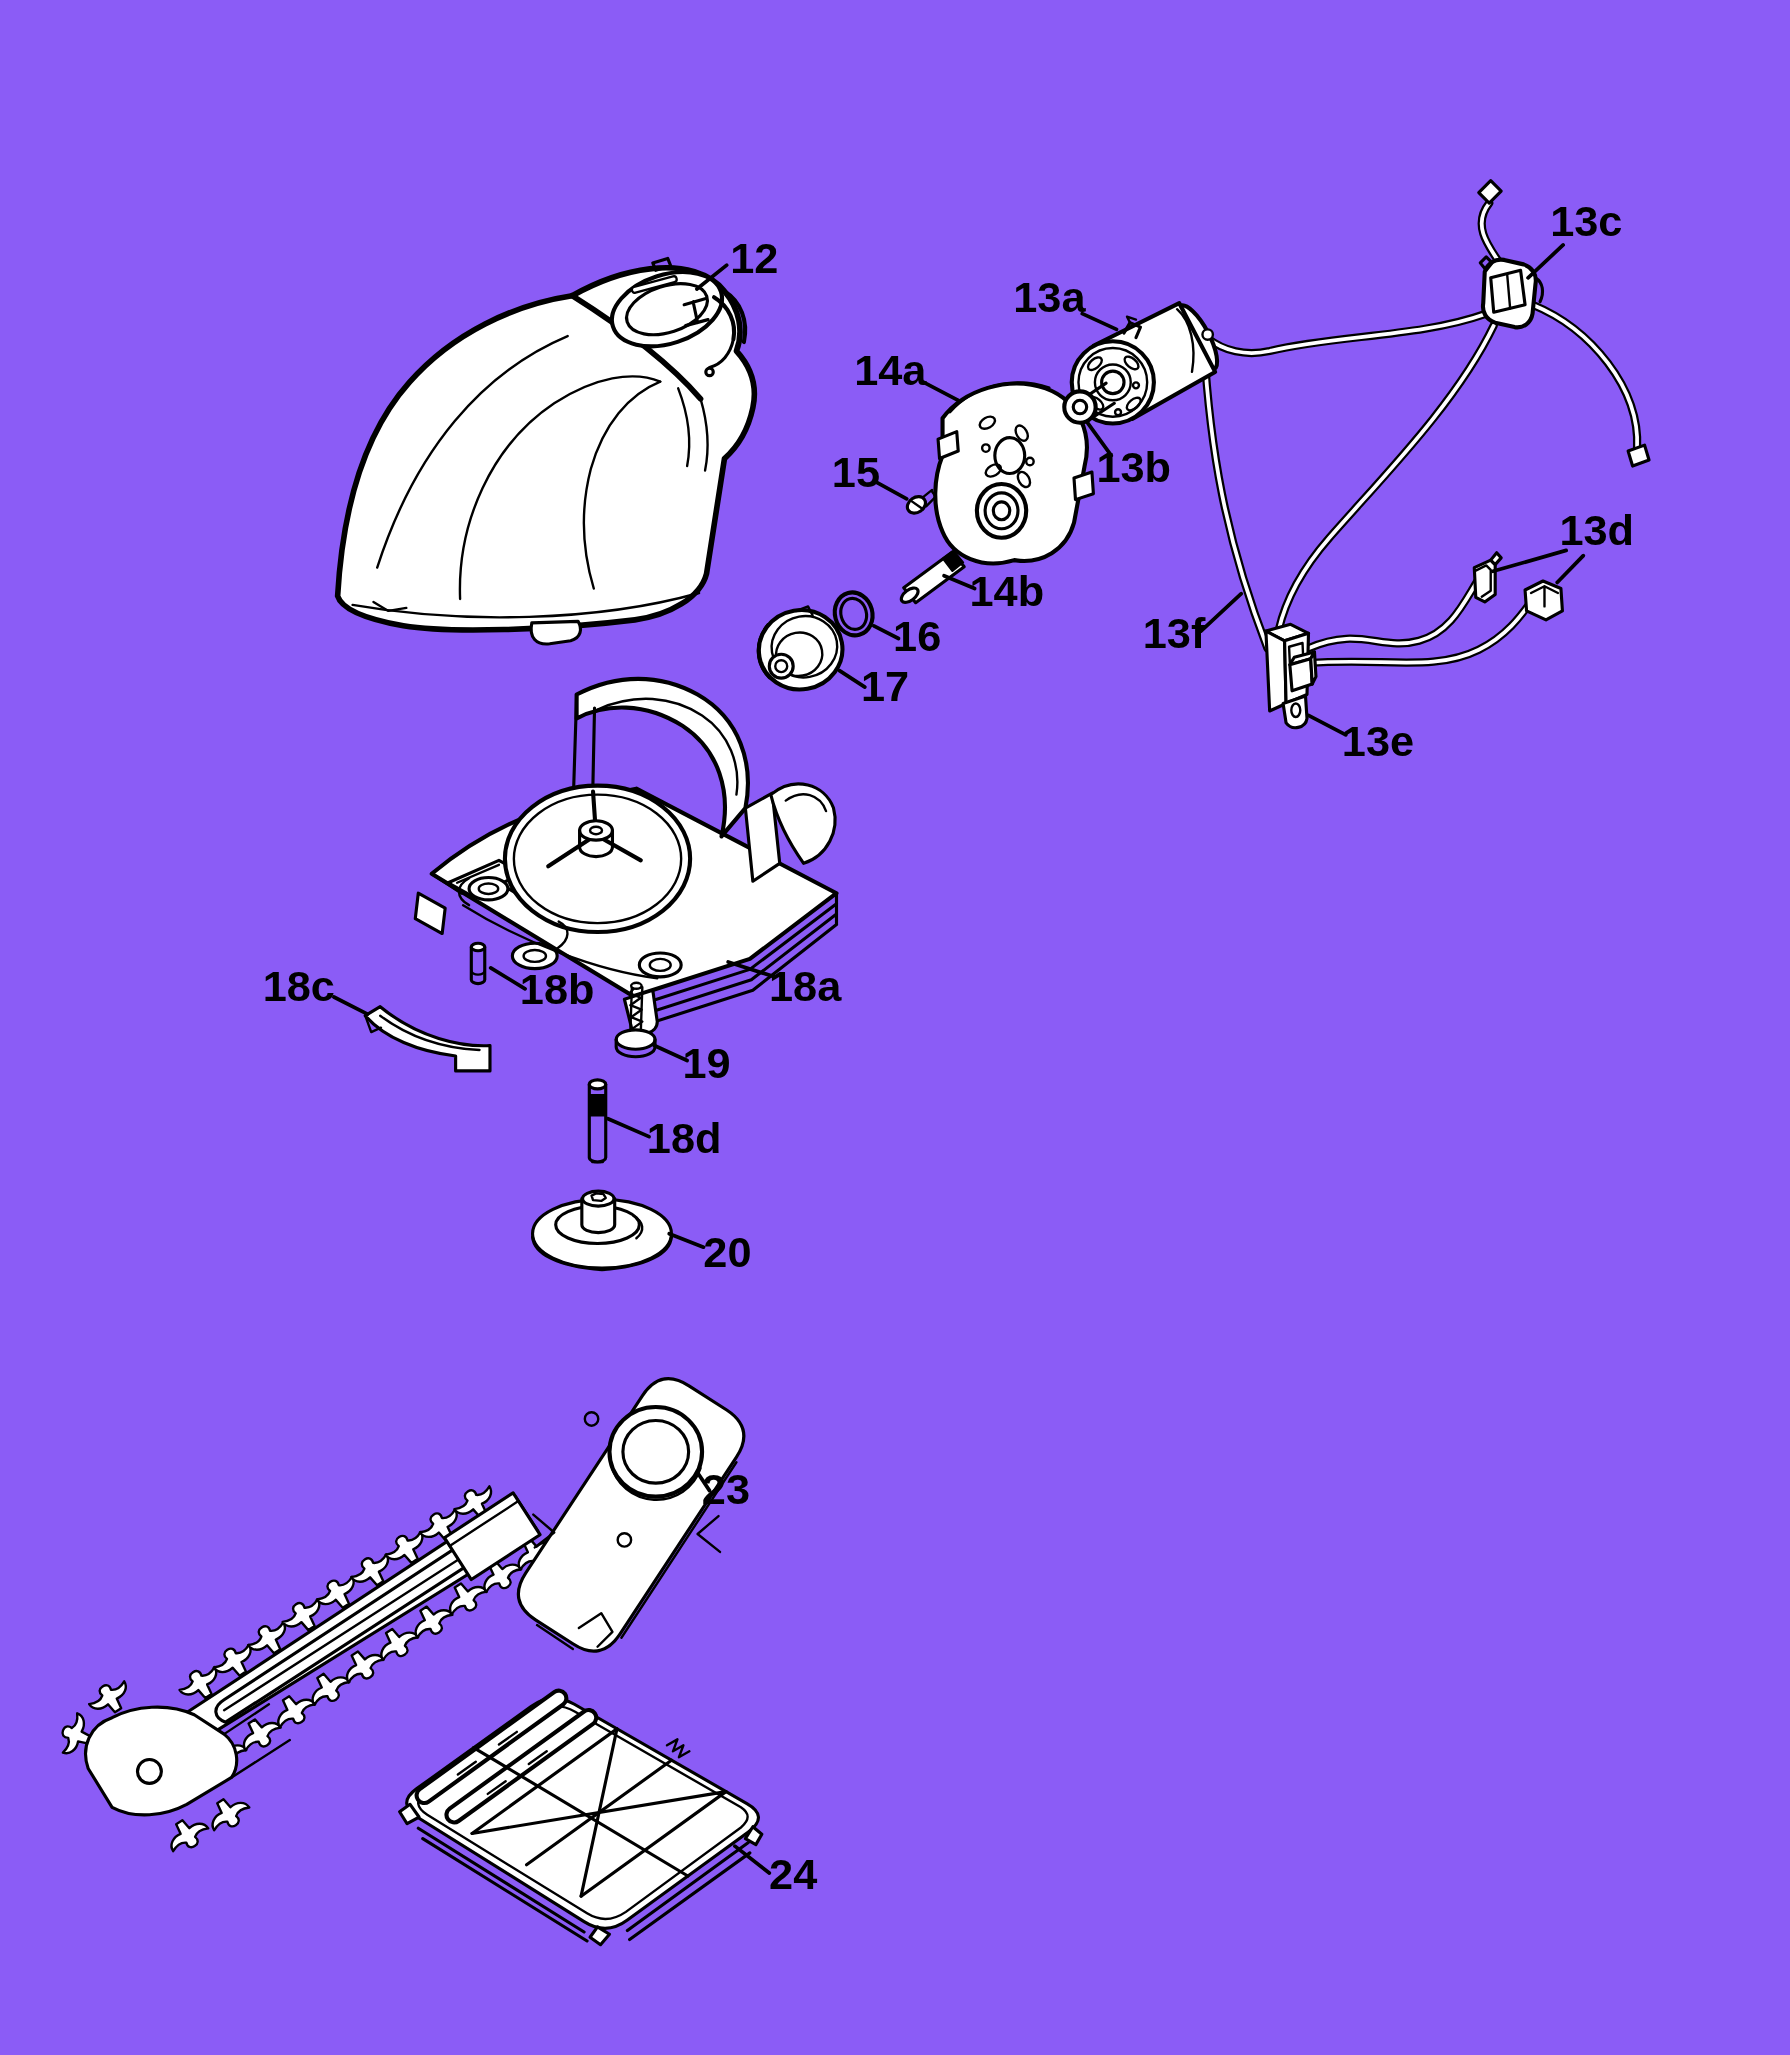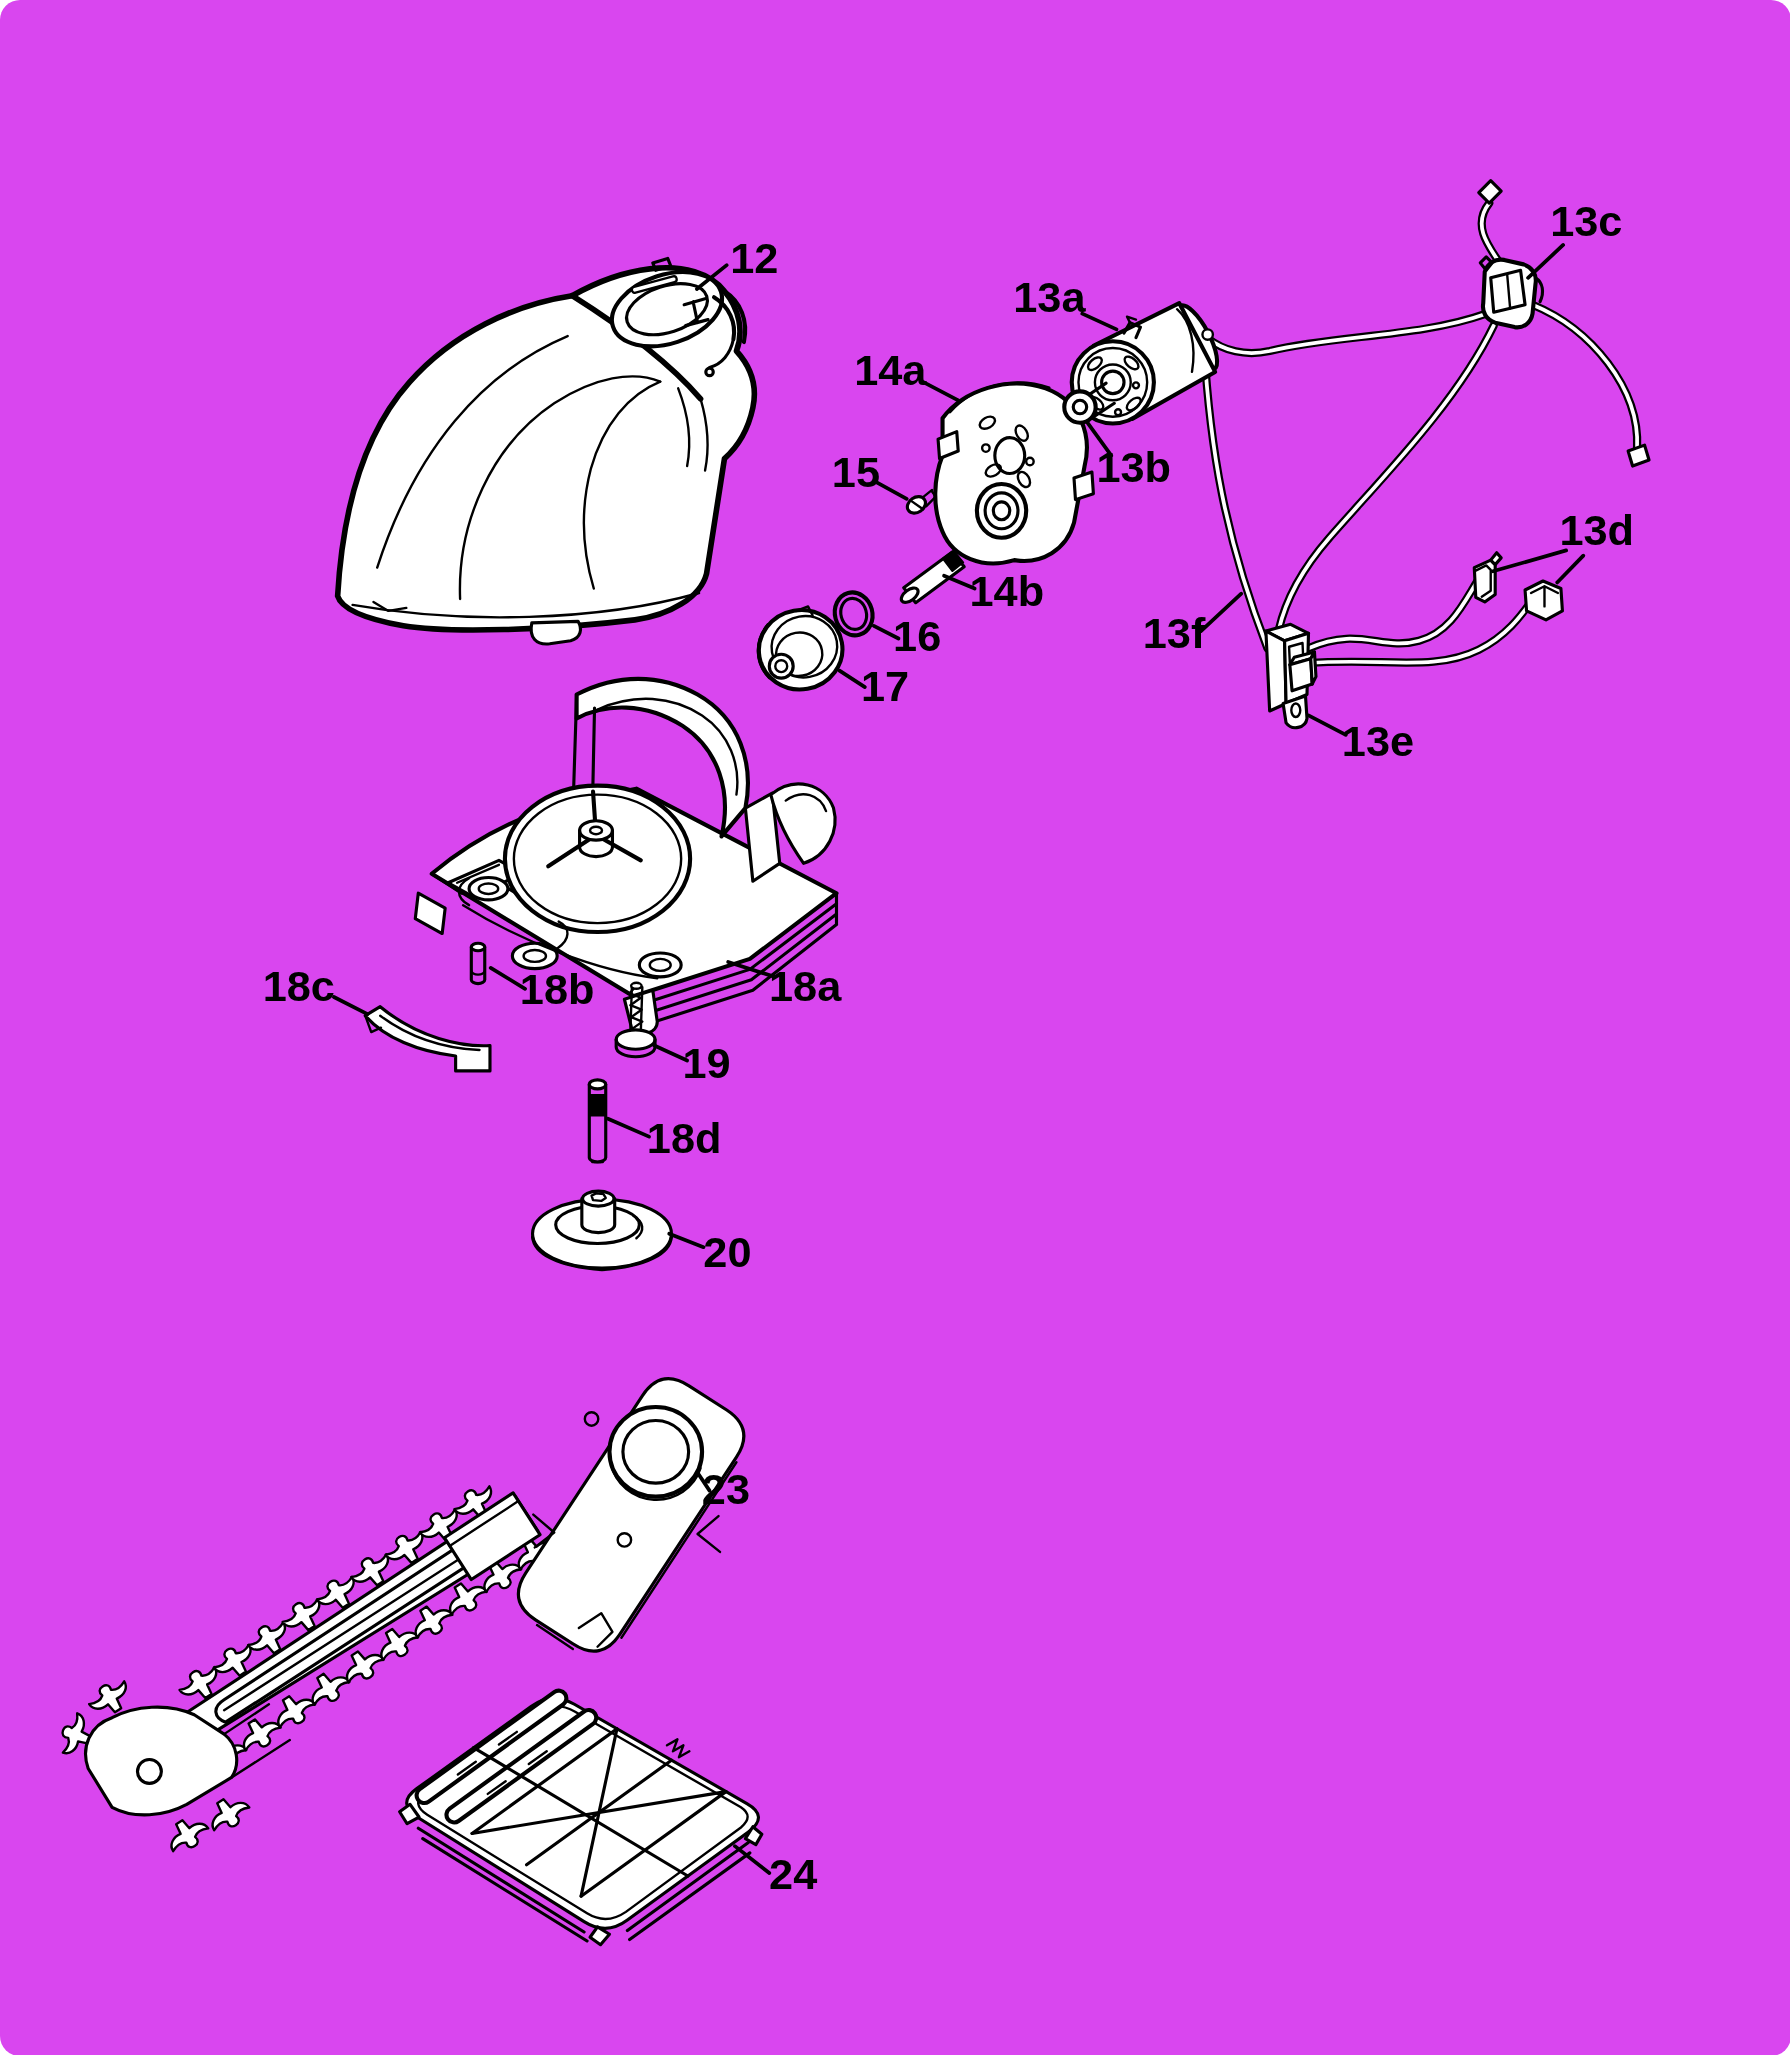--- a/index.html
+++ b/index.html
@@ -1,16 +1,16 @@
 <!DOCTYPE html>
 <html style="font-size:12px"><head>
 <meta charset="utf-8">
 <style>
   html,body{margin:0;padding:0;background:#fff;}
-  .stage{width:1791px;height:2056px;background:#d946ef;position:relative;overflow:hidden;border-radius:20px;}
+  .stage{width:1791px;height:2056px;background:#8b5cf6;position:relative;overflow:hidden;}
   svg{display:block;}
   svg *{vector-effect:none;}
   path,line,ellipse,circle,polyline,rect{fill:none;stroke:#000;stroke-linecap:round;stroke-linejoin:round;}
   .s3{stroke-width:3.2px;}
   .s4{stroke-width:4.2px;}
   .s5{stroke-width:5.5px;}
   .s7{stroke-width:7.5px;}
   .fw{fill:#ffffff;}
   .fb{fill:#000000;stroke:#000;stroke-width:2px;}
   .wireO{stroke-width:11px;}

